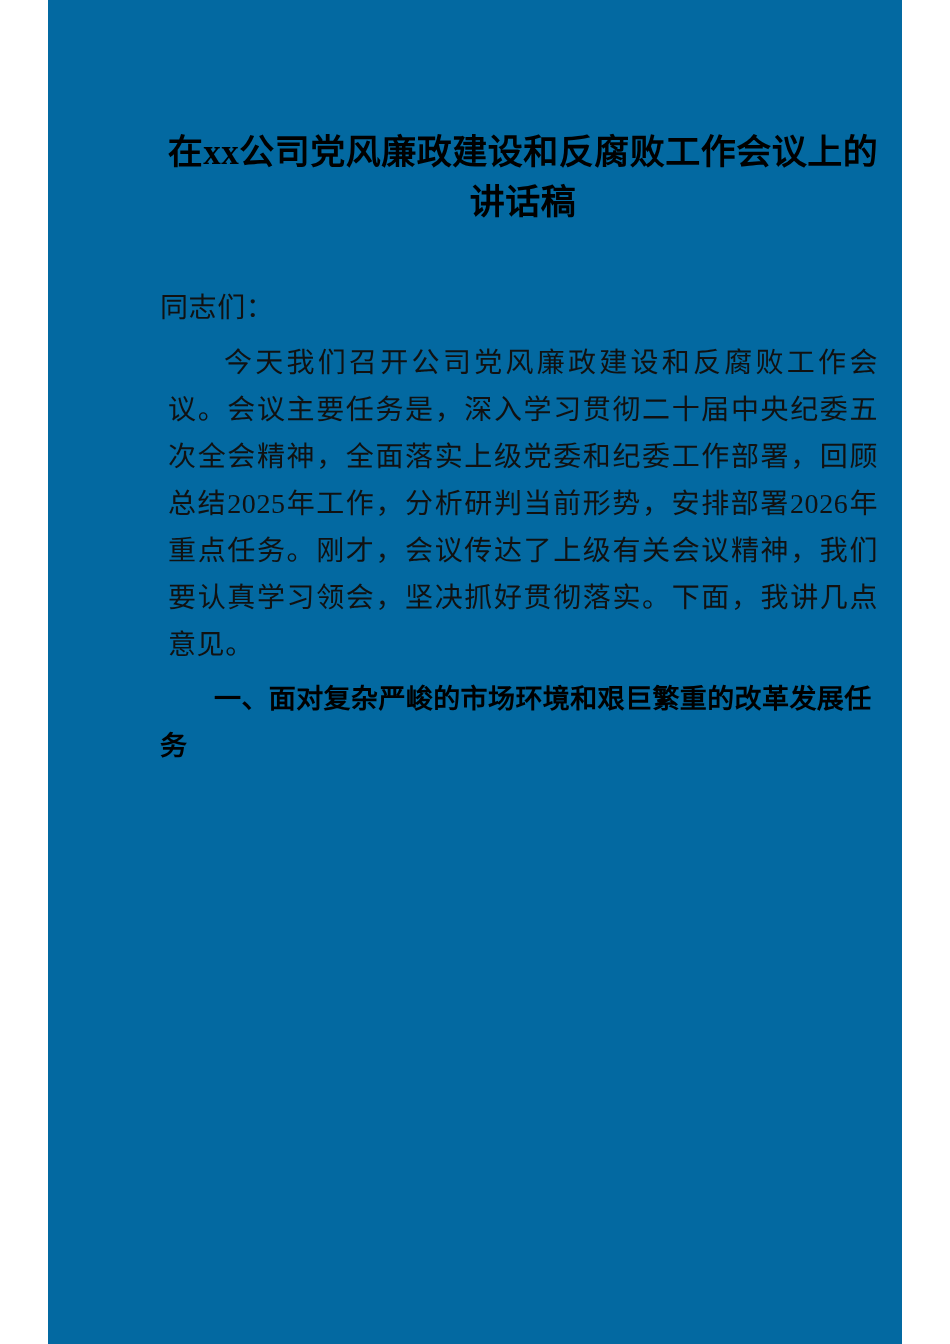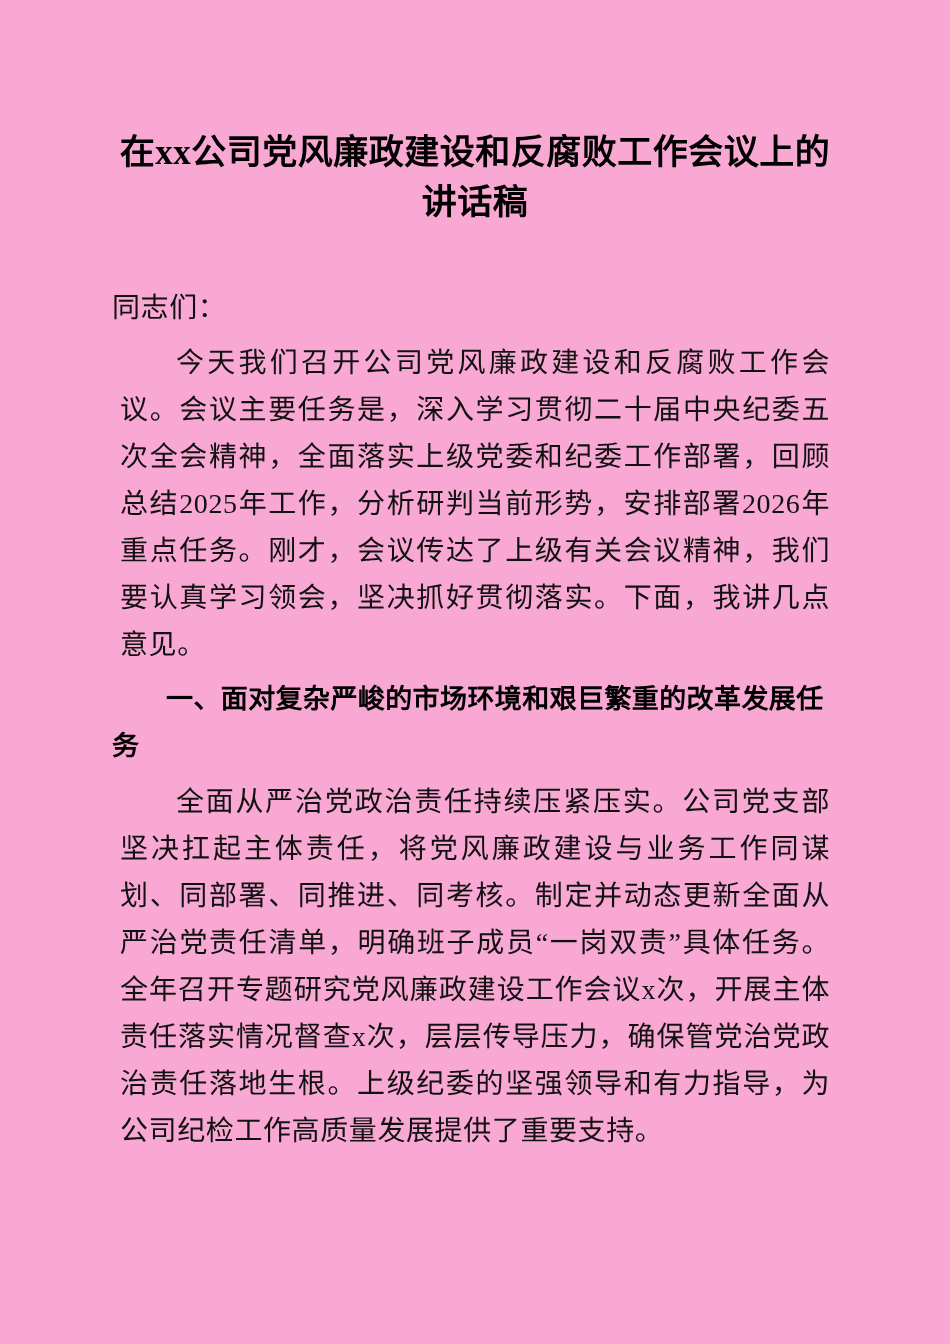--- a/index.html
+++ b/index.html
@@ -4,24 +4,24 @@
 <title>讲话稿</title>
 <style>
   html, body {
     margin: 0;
     padding: 0;
     background: #ffffff;
   }
 
   .page {
     position: relative;
-    width: 950px;
+    width: 854px;
     height: 1344px;
     margin: 0 auto;
-    background: #f9a8d4;
+    background: #0369a1;
     box-sizing: border-box;
     overflow: hidden;
   }
 
   .content {
     position: absolute;
     left: 112px;
     top: 0;
     width: 726px;
   }
@@ -86,16 +86,15 @@
 
     <h1 class="doc-title">在xx公司党风廉政建设和反腐败工作会议上的讲话稿</h1>
 
     <p class="salutation">同志们：</p>
 
     <p class="body-para">今天我们召开公司党风廉政建设和反腐败工作会议。会议主要任务是，深入学习贯彻二十届中央纪委五次全会精神，全面落实上级党委和纪委工作部署，回顾总结2025年工作，分析研判当前形势，安排部署2026年重点任务。刚才，会议传达了上级有关会议精神，我们要认真学习领会，坚决抓好贯彻落实。下面，我讲几点意见。</p>
 
     <h2 class="section-heading">一、面对复杂严峻的市场环境和艰巨繁重的改革发展任务</h2>
 
 
-    <p class="body-para">全面从严治党政治责任持续压紧压实。公司党支部坚决扛起主体责任，将党风廉政建设与业务工作同谋划、同部署、同推进、同考核。制定并动态更新全面从严治党责任清单，明确班子成员“一岗双责”具体任务。全年召开专题研究党风廉政建设工作会议x次，开展主体责任落实情况督查x次，层层传导压力，确保管党治党政治责任落地生根。上级纪委的坚强领导和有力指导，为公司纪检工作高质量发展提供了重要支持。</p>
 
   </div>
 </div>
 
 </body></html>

